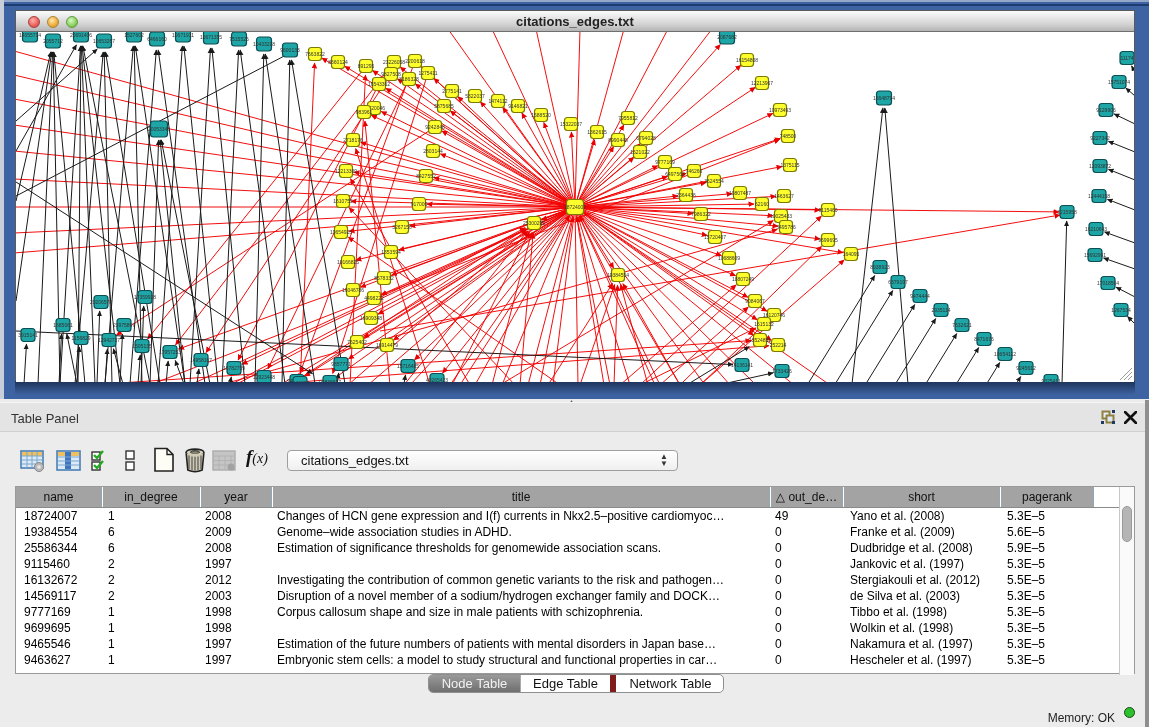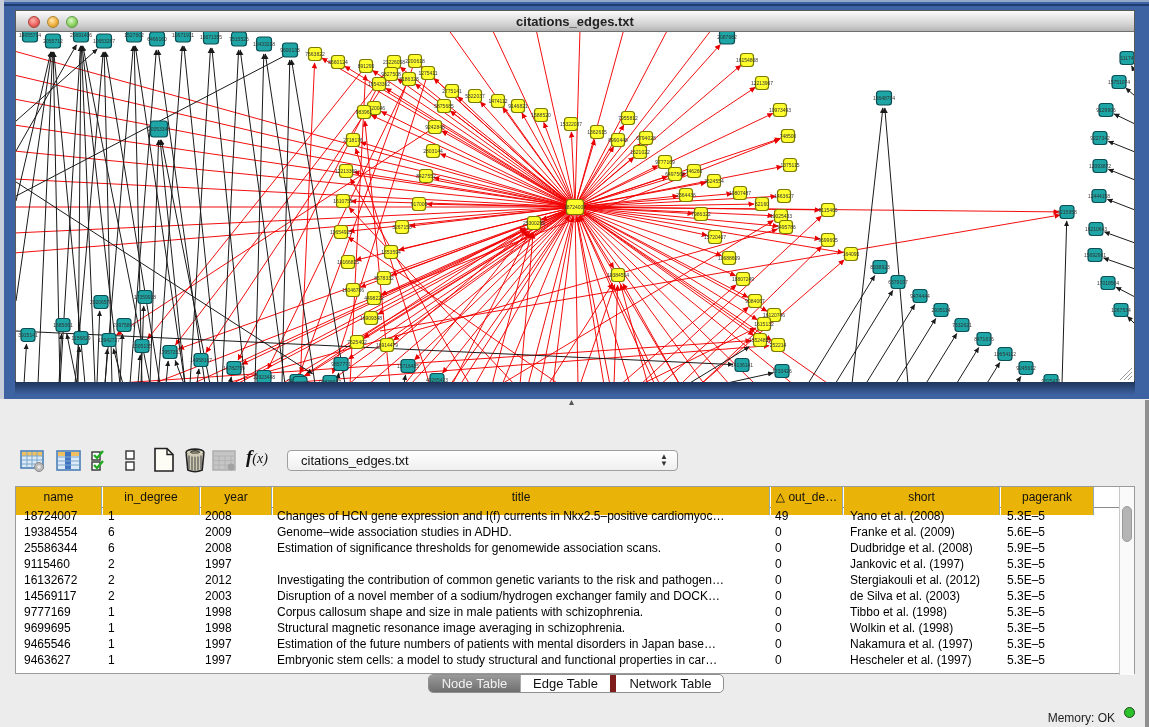--- a/index.html
+++ b/index.html
@@ -19,21 +19,21 @@
 #panel{position:absolute;left:0;top:399px;width:1149px;height:328px;background:#ececec}
 #ptitle{position:absolute;left:0;top:3px;width:100%;height:30px;background:#e4e4e4;border-top:1px solid #f5f5f5;border-bottom:1px solid #cfcfcf}
 #ptitle .txt{position:absolute;left:11px;top:8px;font-size:13px;color:#333}
 #carat{position:absolute;left:569px;top:-3px;font-size:10px;color:#555}
 #toolbar{position:absolute;left:0;top:34px;width:100%;height:51px}
 .dropdown{position:absolute;left:287px;top:17px;width:391px;height:21px;border:1px solid #9f9f9f;border-radius:4px;background:linear-gradient(#ffffff,#efefef);font-size:13px;color:#111;padding:2px 0 0 13px}
 .dropdown .updown{position:absolute;right:9px;top:2px;font-size:8px;color:#333;line-height:7px}
 
 #tbl{position:absolute;left:15px;top:87px;width:1120px;height:188px;background:#fff;border:1px solid #9a9a9a}
 #thead{position:absolute;left:0;top:0;width:1103px;height:21px;background:#fff;border-bottom:1px solid #8a8a8a;font-size:12px;color:#111}
-.hc{position:absolute;top:0;height:28px;background:#eab308;border-right:1px solid #8fa8b5;text-align:center;padding-top:3px}
+.hc{position:absolute;top:0;height:20px;background:#a3a3a3;border-right:1px solid #8fa8b5;text-align:center;padding-top:3px}
 #tbody{position:absolute;left:0;top:21px;width:1103px;font-size:12px;color:#000}
 .trow{position:relative;height:16px;white-space:nowrap}
 .trow div{position:absolute;top:1px;overflow:hidden}
 .c1{left:8px;width:80px}.c2{left:92px;width:90px}.c3{left:189px;width:68px}
 .c4{left:261px;width:492px}.c5{left:759px;width:70px}.c6{left:834px;width:148px}
 .c7{left:991px;width:100px}
 #vscroll{position:absolute;right:0;top:0;width:15px;height:188px;background:#fafafa;border-left:1px solid #c9c9c9}
 #vthumb{position:absolute;left:2px;top:19px;width:10px;height:36px;border-radius:5px;background:#b5b5b5;border:1px solid #9a9a9a}
 
 #tabs{position:absolute;left:428px;top:274.5px;width:296px;height:19px;border:1px solid #8f8f8f;border-radius:5px;background:#fff;font-size:13px;overflow:hidden}
@@ -566,20 +566,33 @@
       </div>
  <div id="titlebar">
    <div class="t">citations_edges.txt</div>
    <div class="tl" style="left:12px;background:radial-gradient(circle at 40% 35%,#ffb2ac,#ec6560 55%,#b8423e);border:1px solid #a8403c"></div>
    <div class="tl" style="left:31px;background:radial-gradient(circle at 40% 35%,#ffe9b0,#f0b03f 55%,#c08a2c);border:1px solid #ad8430"></div>
    <div class="tl" style="left:50px;background:radial-gradient(circle at 40% 35%,#d8f8c8,#8fd463 55%,#5ea83e);border:1px solid #5f9c40"></div>
  </div>
 </div>
 <div id="panel">
  <div id="carat">▴</div>
+ <div id="ptitle">
+        <span class="txt">Table Panel</span>
+   <svg width="15" height="15" style="position:absolute;right:33px;top:7px" viewBox="0 0 15 15">
+     <rect x="1.5" y="1.5" width="7" height="7" fill="#e8f0fa" stroke="#8f8040" stroke-width="2"></rect>
+     <rect x="5.5" y="5.5" width="7" height="7" fill="#dce8f8" stroke="#8f8040" stroke-width="2"></rect>
+     <rect x="11" y="0" width="3" height="3" fill="#1d3a66"></rect>
+          <rect x="0" y="11" width="3" height="3" fill="#1d3a66"></rect>
+          <rect x="11" y="11" width="3" height="3" fill="#1d3a66"></rect>
+   </svg>
+   <svg width="13" height="13" style="position:absolute;right:12px;top:8px" viewBox="0 0 13 13">
+     <path d="M1,1 L12,12 M12,1 L1,12" stroke="#111" stroke-width="2.6" stroke-linecap="round"></path>
+   </svg>
+ </div>
  <div id="toolbar">
 
   <svg width="26" height="24" viewBox="0 0 26 24" style="position:absolute;left:20px;top:16px">
     <rect x="1" y="2" width="22" height="17" fill="#dceaf8" stroke="#4a7fb5" stroke-width="1.6"></rect>
     <rect x="2" y="3" width="20" height="4" fill="#f0c060"></rect>
     <path d="M2,7 H22 M2,11 H22 M2,15 H22 M7,3 V19 M12,3 V19 M17,3 V19" stroke="#7aa6cc" stroke-width="1"></path>
     <circle cx="19" cy="18" r="4.5" fill="#b9b9b9" stroke="#888"></circle>
           <circle cx="19" cy="18" r="1.8" fill="#e8e8e8"></circle>
   </svg>
 
@@ -693,21 +706,20 @@
             <div class="c3">1998</div>
             <div class="c4">Corpus callosum shape and size in male patients with schizophrenia.</div>
             <div class="c5">0</div>
             <div class="c6">Tibbo et al. (1998)</div>
             <div class="c7">5.3E–5</div>
           </div>
 <div class="trow">
             <div class="c1">9699695</div>
             <div class="c2">1</div>
             <div class="c3">1998</div>
-            <div class="c4">Structural magnetic resonance image averaging in schizophrenia.</div>
             <div class="c5">0</div>
             <div class="c6">Wolkin et al. (1998)</div>
             <div class="c7">5.3E–5</div>
           </div>
 <div class="trow">
             <div class="c1">9465546</div>
             <div class="c2">1</div>
             <div class="c3">1997</div>
             <div class="c4">Estimation of the future numbers of patients with mental disorders in Japan base…</div>
             <div class="c5">0</div>

